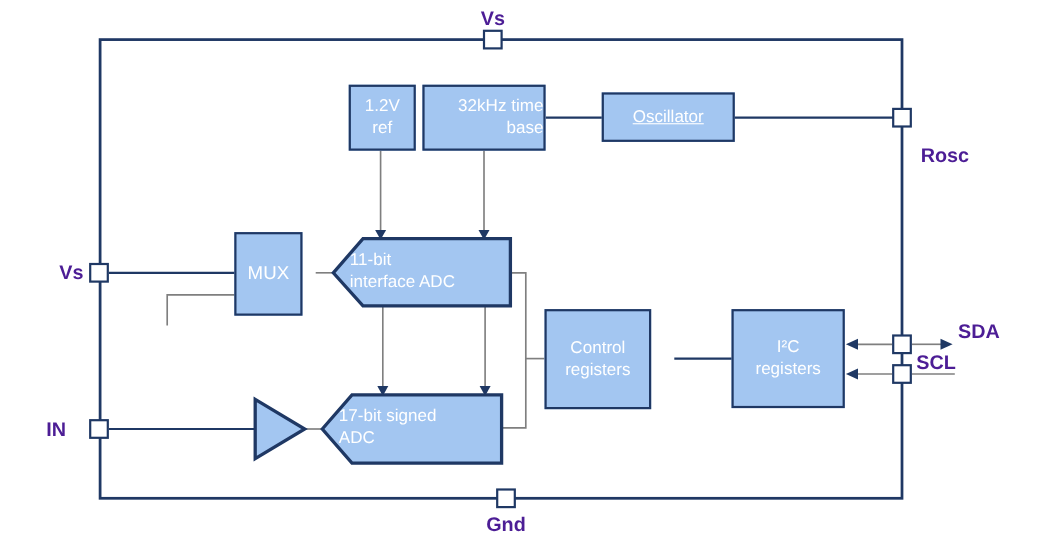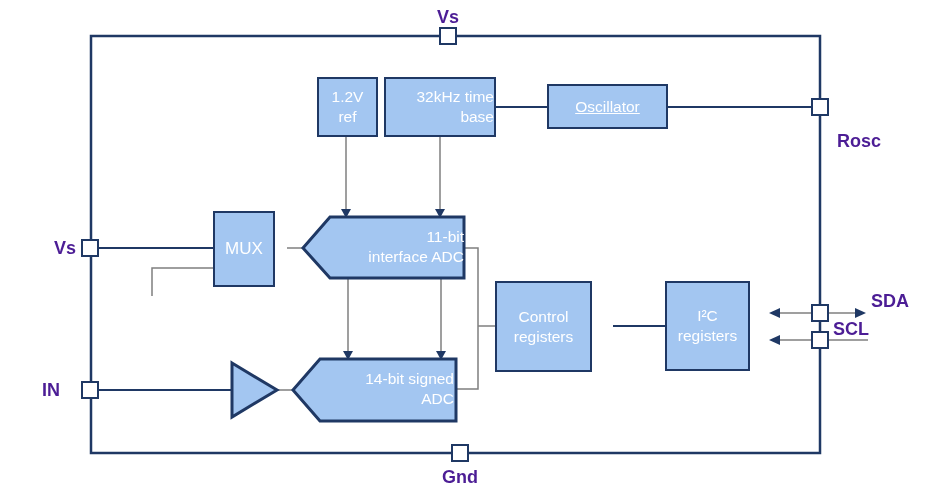--- a/index.html
+++ b/index.html
@@ -10,21 +10,21 @@
   #wires { position:absolute; left:0; top:0; }
   .block {
     position:absolute; box-sizing:border-box;
     background:#A3C6F1; border:2.5px solid #1F3864;
     color:#FFFFFF; font-size:15.5px; line-height:1.28; text-align:center;
     display:flex; flex-direction:column; align-items:center; justify-content:center;
   }
   .block span { display:block; }
   .ptext {
     position:absolute; color:#FFFFFF; font-size:15.5px; line-height:1.28;
-    text-align:center; display:flex; flex-direction:column; align-items:flex-end; justify-content:center;
+    text-align:center; display:flex; flex-direction:column; align-items:flex-start; justify-content:center;
     pointer-events:none;
   }
   .ptext span { display:block; }
   .pin-label {
     position:absolute; color:#4c1d95; font-weight:bold; font-size:18px; line-height:1;
     white-space:nowrap;
   }
   .ta-c { text-align:center; }
   .ta-r { text-align:right; }
 </style>
@@ -105,32 +105,32 @@
   <div class="block" style="left:213px; top:211px; width:62px; height:76px; font-size:17px;">
     <span>MUX</span>
   </div>
 
 
   <div class="block" style="left:495px; top:281px; width:97px; height:91px;">
     <span>Control</span>
     <span>registers</span>
   </div>
 
-  <div class="block" style="left:665px; top:281px; width:85px; height:90px;">
+  <div class="block" style="left:665px; top:281px; width:103px; height:90px;">
     <span>I²C</span>
     <span>registers</span>
   </div>
 
   <div class="ptext" style="left:318px; top:220px; width:146px; height:54px;">
     <span>11-bit</span>
     <span>interface ADC</span>
   </div>
 
   <div class="ptext" style="left:308px; top:362px; width:146px; height:54px;">
-    <span>14-bit signed</span>
+    <span>17-bit signed</span>
     <span>ADC</span>
   </div>
 
   <div class="pin-label ta-c" style="left:418px; top:8px; width:60px;">Vs</div>
 
   <div class="pin-label ta-r" style="left:30px; top:239px; width:46px;">Vs</div>
 
   <div class="pin-label ta-r" style="left:14px; top:381px; width:46px;">IN</div>
 
   <div class="pin-label ta-c" style="left:420px; top:468px; width:80px;">Gnd</div>

